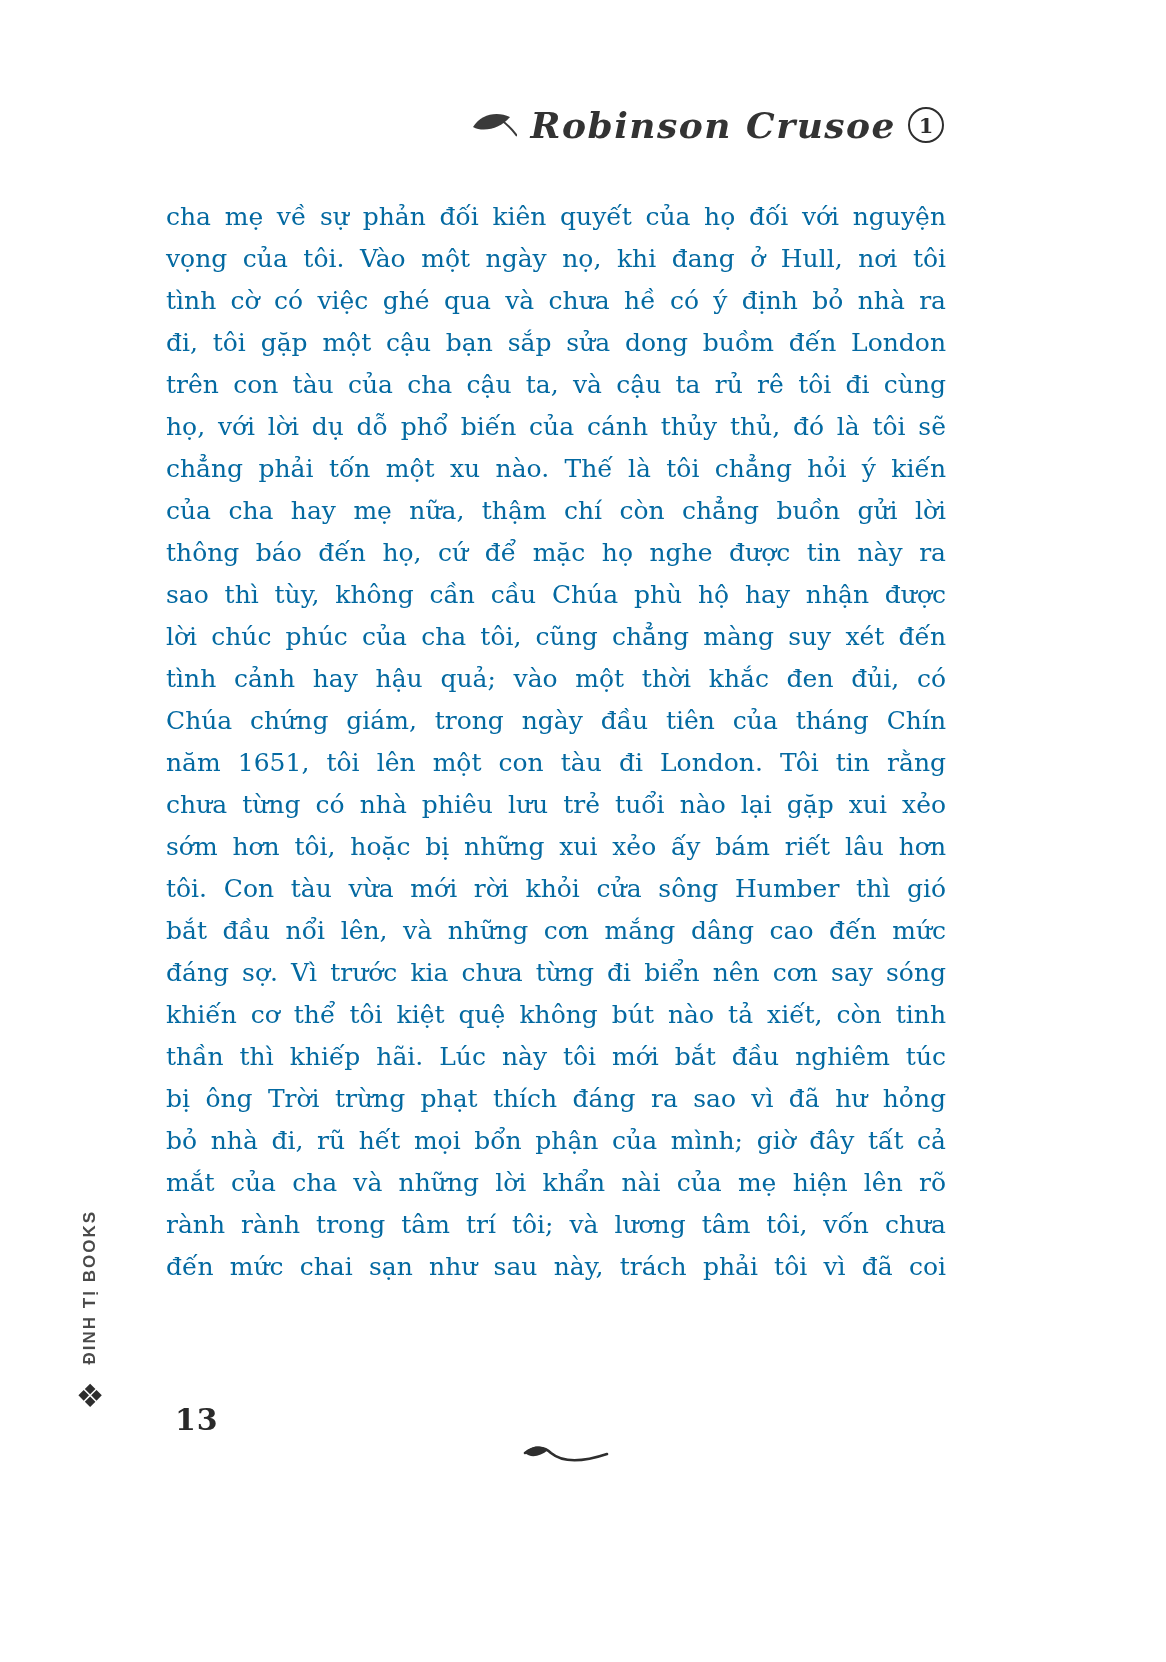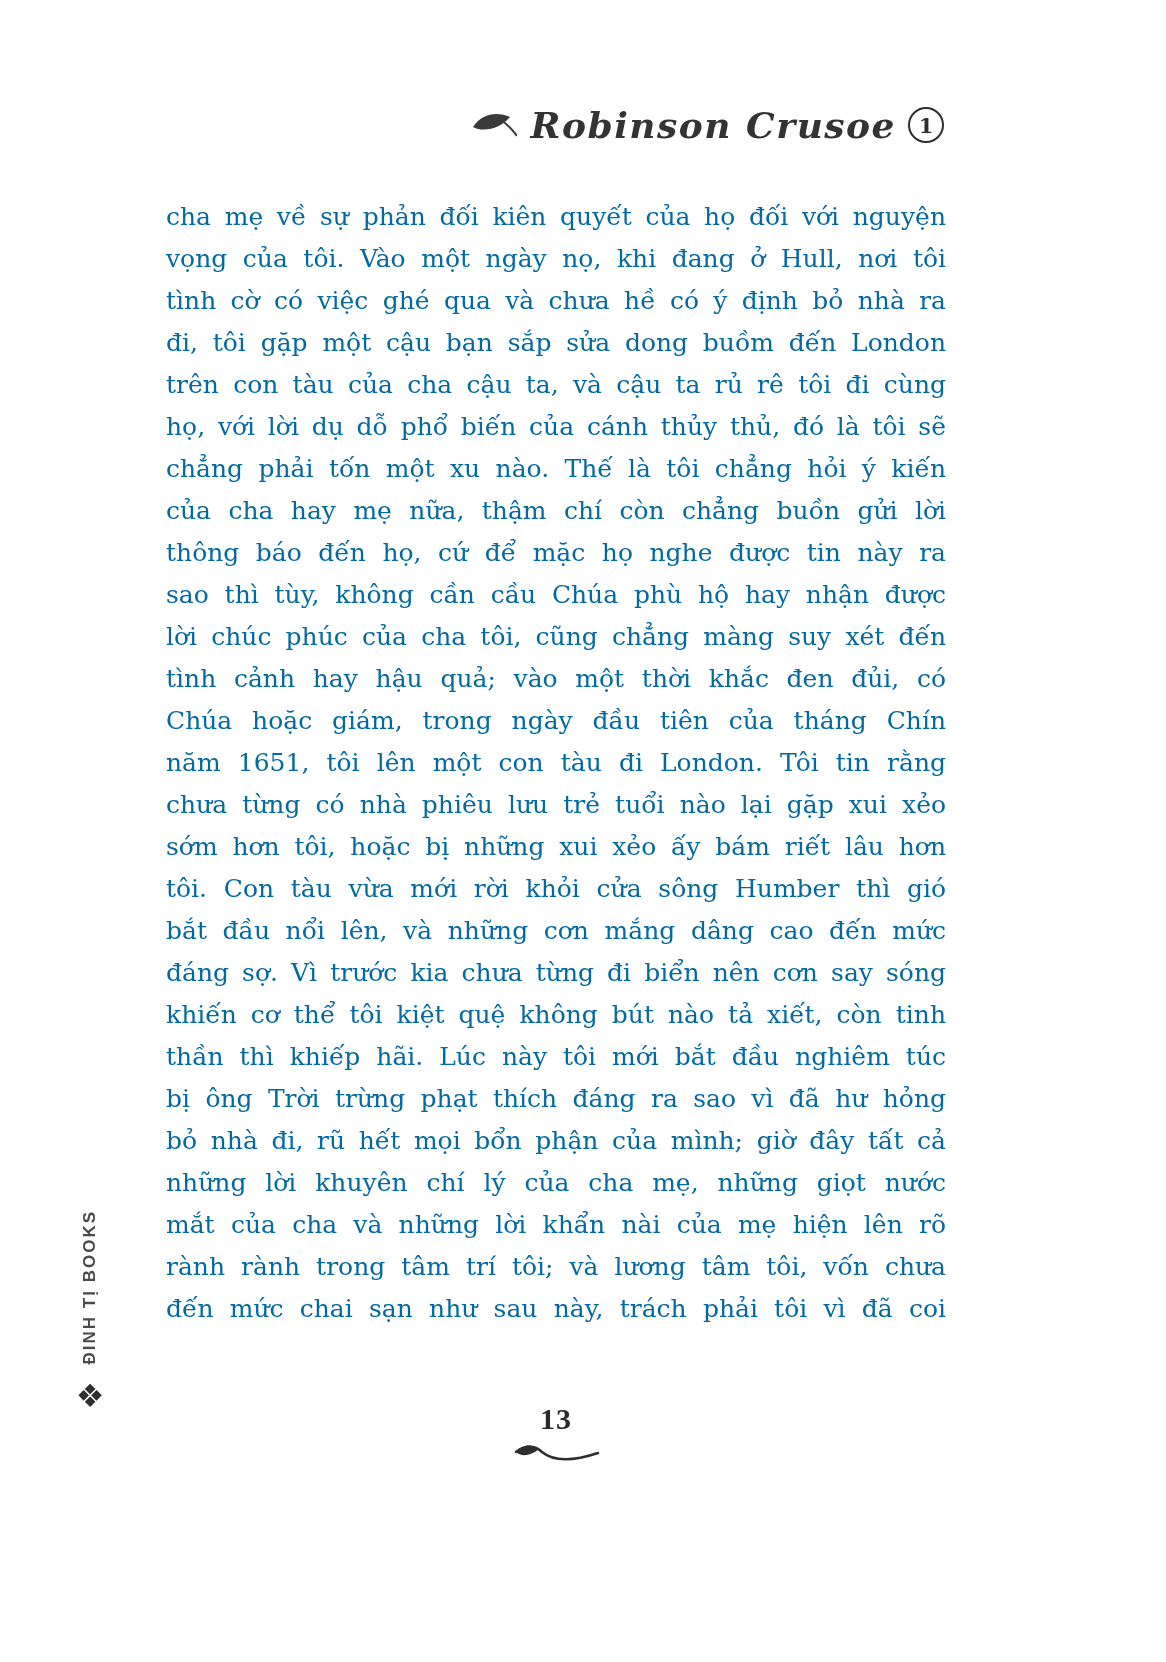--- a/index.html
+++ b/index.html
@@ -70,25 +70,23 @@
     text-align: justify;
     text-align-last: justify;
     text-justify: inter-word;
     white-space: normal;
     color: #0369a1;
   }
 
   
   .page-footer {
     position: absolute;
-    left: 166px;
+    left: 175px;
     width: 780px;
     top: 1402px;
-    text-align: center;
-    font-family: Liberation Serif, serif;
   }
   .page-number {
     font-size: 30px;
     font-weight: bold;
     color: #2a2a2a;
     letter-spacing: 1px;
   }
   .footer-flourish {
     margin-top: 6px;
     display: flex;
@@ -147,32 +145,31 @@
       <div class="line">tình cờ có việc ghé qua và chưa hề có ý định bỏ nhà ra</div>
       <div class="line">đi, tôi gặp một cậu bạn sắp sửa dong buồm đến London</div>
       <div class="line">trên con tàu của cha cậu ta, và cậu ta rủ rê tôi đi cùng</div>
       <div class="line">họ, với lời dụ dỗ phổ biến của cánh thủy thủ, đó là tôi sẽ</div>
       <div class="line">chẳng phải tốn một xu nào. Thế là tôi chẳng hỏi ý kiến</div>
       <div class="line">của cha hay mẹ nữa, thậm chí còn chẳng buồn gửi lời</div>
       <div class="line">thông báo đến họ, cứ để mặc họ nghe được tin này ra</div>
       <div class="line">sao thì tùy, không cần cầu Chúa phù hộ hay nhận được</div>
       <div class="line">lời chúc phúc của cha tôi, cũng chẳng màng suy xét đến</div>
       <div class="line">tình cảnh hay hậu quả; vào một thời khắc đen đủi, có</div>
-      <div class="line">Chúa hoặc giám, trong ngày đầu tiên của tháng Chín</div>
+      <div class="line">Chúa chứng giám, trong ngày đầu tiên của tháng Chín</div>
       <div class="line">năm 1651, tôi lên một con tàu đi London. Tôi tin rằng</div>
       <div class="line">chưa từng có nhà phiêu lưu trẻ tuổi nào lại gặp xui xẻo</div>
       <div class="line">sớm hơn tôi, hoặc bị những xui xẻo ấy bám riết lâu hơn</div>
       <div class="line">tôi. Con tàu vừa mới rời khỏi cửa sông Humber thì gió</div>
       <div class="line">bắt đầu nổi lên, và những cơn mắng dâng cao đến mức</div>
       <div class="line">đáng sợ. Vì trước kia chưa từng đi biển nên cơn say sóng</div>
       <div class="line">khiến cơ thể tôi kiệt quệ không bút nào tả xiết, còn tinh</div>
       <div class="line">thần thì khiếp hãi. Lúc này tôi mới bắt đầu nghiêm túc</div>
       <div class="line">bị ông Trời trừng phạt thích đáng ra sao vì đã hư hỏng</div>
       <div class="line">bỏ nhà đi, rũ hết mọi bổn phận của mình; giờ đây tất cả</div>
-      <div class="line">những lời khuyên chí lý của cha mẹ, những giọt nước</div>
       <div class="line">mắt của cha và những lời khẩn nài của mẹ hiện lên rõ</div>
       <div class="line">rành rành trong tâm trí tôi; và lương tâm tôi, vốn chưa</div>
       <div class="line">đến mức chai sạn như sau này, trách phải tôi vì đã coi</div>
     </main>
 
   <footer class="page-footer">
     <div class="page-number">13</div>
     <div class="footer-flourish">
       <svg width="92" height="22" viewBox="0 0 92 22" aria-hidden="true">
         <path d="M6 10 C16 2, 26 4, 32 10 C44 20, 64 19, 88 11" stroke="#2e2e2e" stroke-width="2.5" fill="none" stroke-linecap="round"></path>

